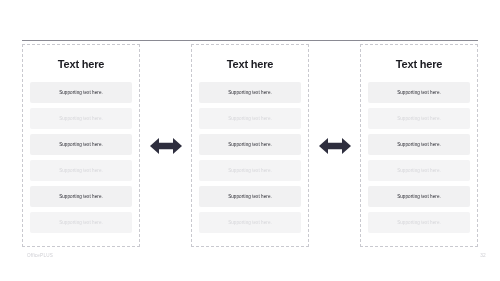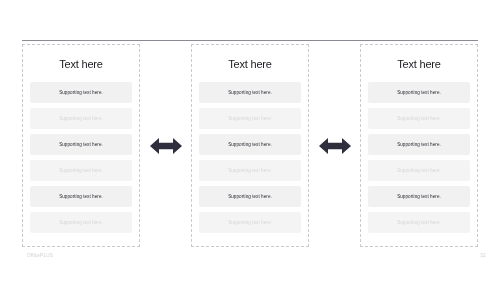--- a/index.html
+++ b/index.html
@@ -51,21 +51,21 @@
     border: 1px dashed #c9c9cf;
     background: #ffffff;
     padding: 6px 7px 7px 7px;
     display: flex;
     flex-direction: column;
   }
 
   .col-title {
     text-align: center;
     font-size: 11px;
-    font-weight: normal;
+    font-weight: bold;
     color: #1c1c22;
     letter-spacing: -0.2px;
     margin: 7px 0 11px 0;
     line-height: 13px;
   }
 
   .rows {
     flex: 1;
     display: flex;
     flex-direction: column;

